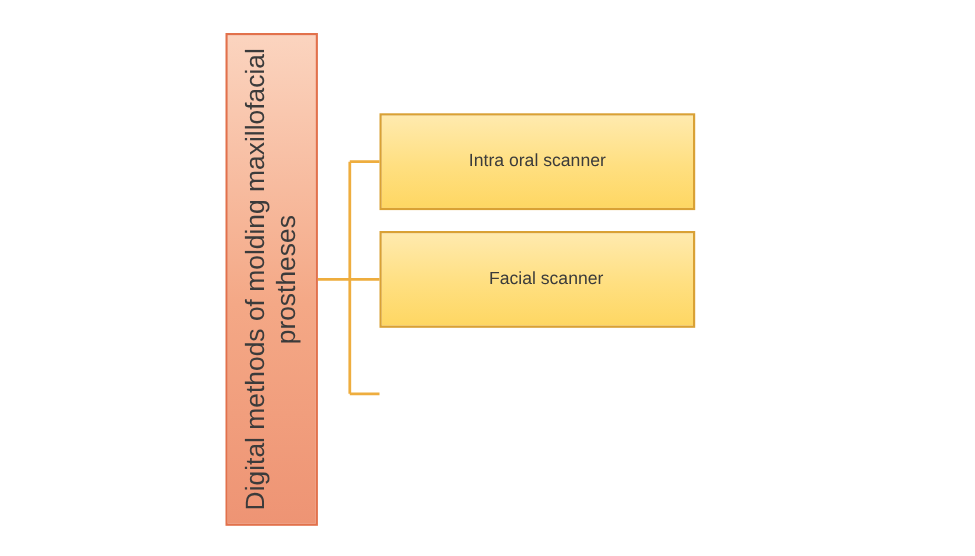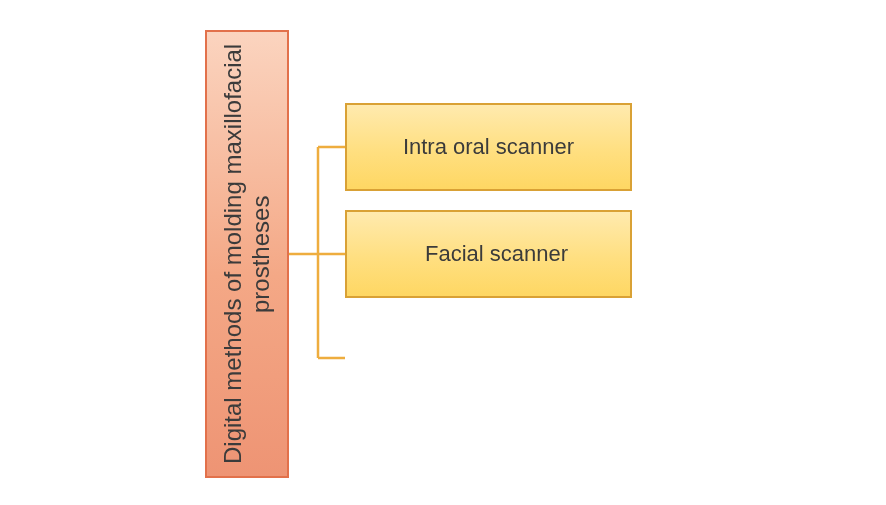--- a/index.html
+++ b/index.html
@@ -44,21 +44,21 @@
     height: 88px;
     box-sizing: border-box;
     border: 2px solid #d9a135;
     background: linear-gradient(to bottom, #ffeaae 0%, #ffdf80 55%, #fed763 100%);
     display: flex;
     align-items: center;
     justify-content: center;
     text-align: center;
   }
   .leaf-label {
-    font-size: 22px;
+    font-size: 16px;
     line-height: 1.25;
     color: #3b3b3b;
     padding: 0 18px;
   }
   .leaf-1 { top: 103px; }
   .leaf-2 { top: 210px; padding-left: 16px; }
   .leaf-3 { top: 314px; }
   .connectors {
     position: absolute;
     left: 0;

